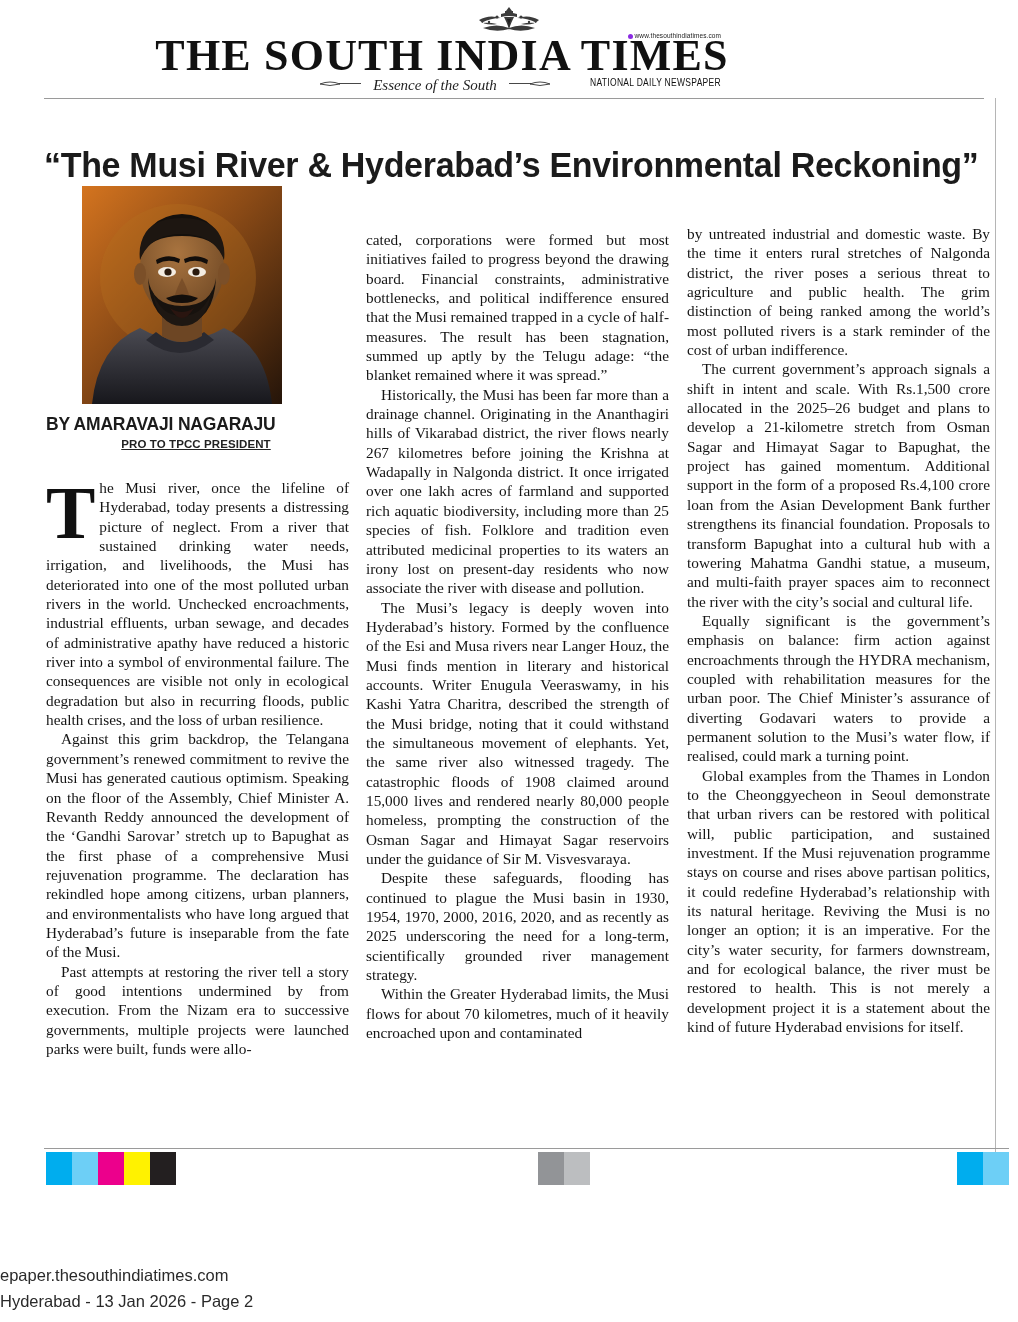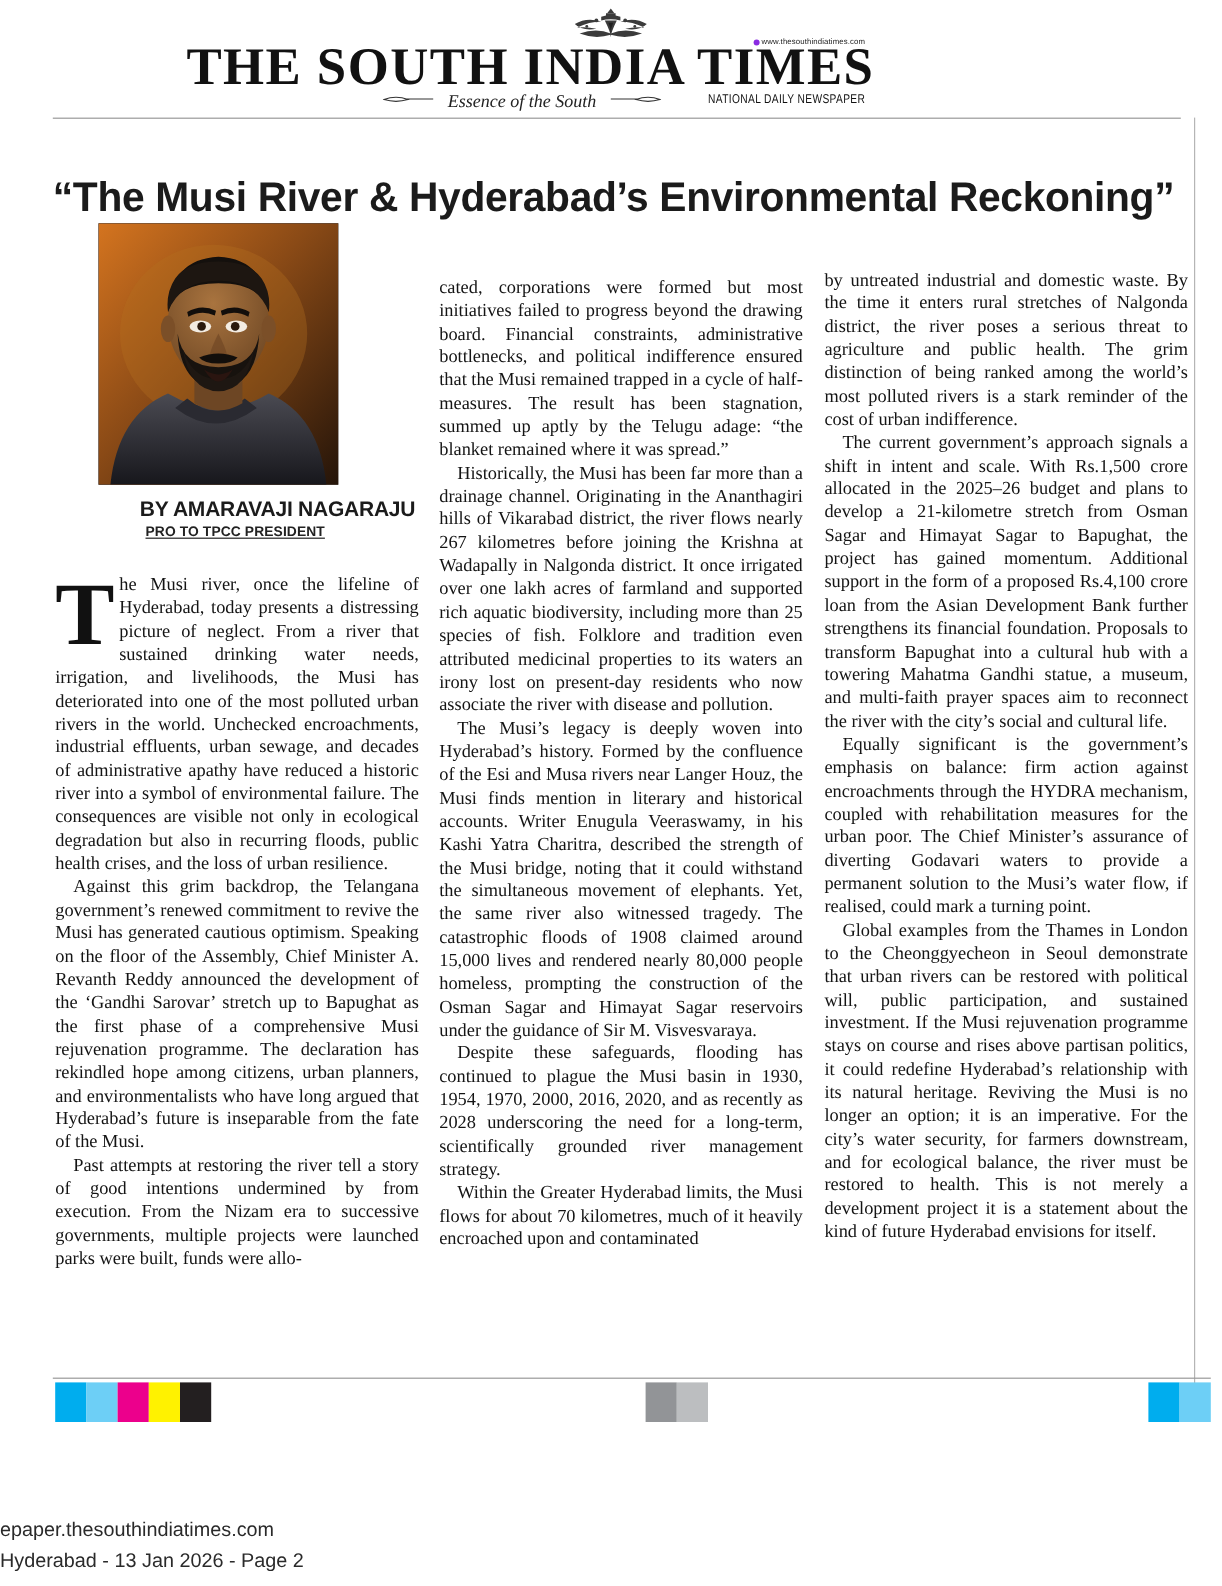--- a/index.html
+++ b/index.html
@@ -156,21 +156,21 @@
     height: 218px;
     overflow: hidden;
     background: #2a1c14;
   }
   .photo svg { display: block; }
   .byline {
     position: absolute;
     left: 46px;
     top: 414px;
     width: 300px;
-    text-align: right;
+    text-align: left;
     font-family: "Liberation Sans", sans-serif;
     font-weight: bold;
     font-size: 17.5px;
     color: #1b1b1b;
     letter-spacing: -0.2px;
   }
   .byline-sub {
     position: absolute;
     left: 46px;
     top: 438px;
@@ -354,21 +354,21 @@
       <span>he Musi river, once the lifeline of Hyderabad, today presents a distressing picture of neglect. From a river that sustained drinking water needs, irrigation, and livelihoods, the Musi has deteriorated into one of the most polluted urban rivers in the world. Unchecked encroachments, industrial effluents, urban sewage, and decades of administrative apathy have reduced a historic river into a symbol of environmental failure. The consequences are visible not only in ecological degradation but also in recurring floods, public health crises, and the loss of urban resilience.</span>
     </p>
     <p>Against this grim backdrop, the Telangana government’s renewed commitment to revive the Musi has generated cautious optimism. Speaking on the floor of the Assembly, Chief Minister A. Revanth Reddy announced the development of the ‘Gandhi Sarovar’ stretch up to Bapughat as the first phase of a comprehensive Musi rejuvenation programme. The declaration has rekindled hope among citizens, urban planners, and environmentalists who have long argued that Hyderabad’s future is inseparable from the fate of the Musi.</p>
     <p>Past attempts at restoring the river tell a story of good intentions undermined by from execution. From the Nizam era to successive governments, multiple projects were launched parks were built, funds were allo-</p>
   </div>
 
   <div class="col" id="col2">
     <p class="noindent">cated, corporations were formed but most initiatives failed to progress beyond the drawing board. Financial constraints, administrative bottlenecks, and political indifference ensured that the Musi remained trapped in a cycle of half-measures. The result has been stagnation, summed up aptly by the Telugu adage: “the blanket remained where it was spread.”</p>
     <p>Historically, the Musi has been far more than a drainage channel. Originating in the Ananthagiri hills of Vikarabad district, the river flows nearly 267 kilometres before joining the Krishna at Wadapally in Nalgonda district. It once irrigated over one lakh acres of farmland and supported rich aquatic biodiversity, including more than 25 species of fish. Folklore and tradition even attributed medicinal properties to its waters an irony lost on present-day residents who now associate the river with disease and pollution.</p>
     <p>The Musi’s legacy is deeply woven into Hyderabad’s history. Formed by the confluence of the Esi and Musa rivers near Langer Houz, the Musi finds mention in literary and historical accounts. Writer Enugula Veeraswamy, in his Kashi Yatra Charitra, described the strength of the Musi bridge, noting that it could withstand the simultaneous movement of elephants. Yet, the same river also witnessed tragedy. The catastrophic floods of 1908 claimed around 15,000 lives and rendered nearly 80,000 people homeless, prompting the construction of the Osman Sagar and Himayat Sagar reservoirs under the guidance of Sir M. Visvesvaraya.</p>
-    <p>Despite these safeguards, flooding has continued to plague the Musi basin in 1930, 1954, 1970, 2000, 2016, 2020, and as recently as 2028 underscoring the need for a long-term, scientifically grounded river management strategy.</p>
+    <p>Despite these safeguards, flooding has continued to plague the Musi basin in 1930, 1954, 1970, 2000, 2016, 2020, and as recently as 2025 underscoring the need for a long-term, scientifically grounded river management strategy.</p>
     <p>Within the Greater Hyderabad limits, the Musi flows for about 70 kilometres, much of it heavily encroached upon and contaminated</p>
   </div>
 
   <div class="col" id="col3">
     <p class="noindent">by untreated industrial and domestic waste. By the time it enters rural stretches of Nalgonda district, the river poses a serious threat to agriculture and public health. The grim distinction of being ranked among the world’s most polluted rivers is a stark reminder of the cost of urban indifference.</p>
     <p>The current government’s approach signals a shift in intent and scale. With Rs.1,500 crore allocated in the 2025–26 budget and plans to develop a 21-kilometre stretch from Osman Sagar and Himayat Sagar to Bapughat, the project has gained momentum. Additional support in the form of a proposed Rs.4,100 crore loan from the Asian Development Bank further strengthens its financial foundation. Proposals to transform Bapughat into a cultural hub with a towering Mahatma Gandhi statue, a museum, and multi-faith prayer spaces aim to reconnect the river with the city’s social and cultural life.</p>
     <p>Equally significant is the government’s emphasis on balance: firm action against encroachments through the HYDRA mechanism, coupled with rehabilitation measures for the urban poor. The Chief Minister’s assurance of diverting Godavari waters to provide a permanent solution to the Musi’s water flow, if realised, could mark a turning point.</p>
     <p>Global examples from the Thames in London to the Cheonggyecheon in Seoul demonstrate that urban rivers can be restored with political will, public participation, and sustained investment. If the Musi rejuvenation programme stays on course and rises above partisan politics, it could redefine Hyderabad’s relationship with its natural heritage. Reviving the Musi is no longer an option; it is an imperative. For the city’s water security, for farmers downstream, and for ecological balance, the river must be restored to health. This is not merely a development project it is a statement about the kind of future Hyderabad envisions for itself.</p>
   </div>
 

